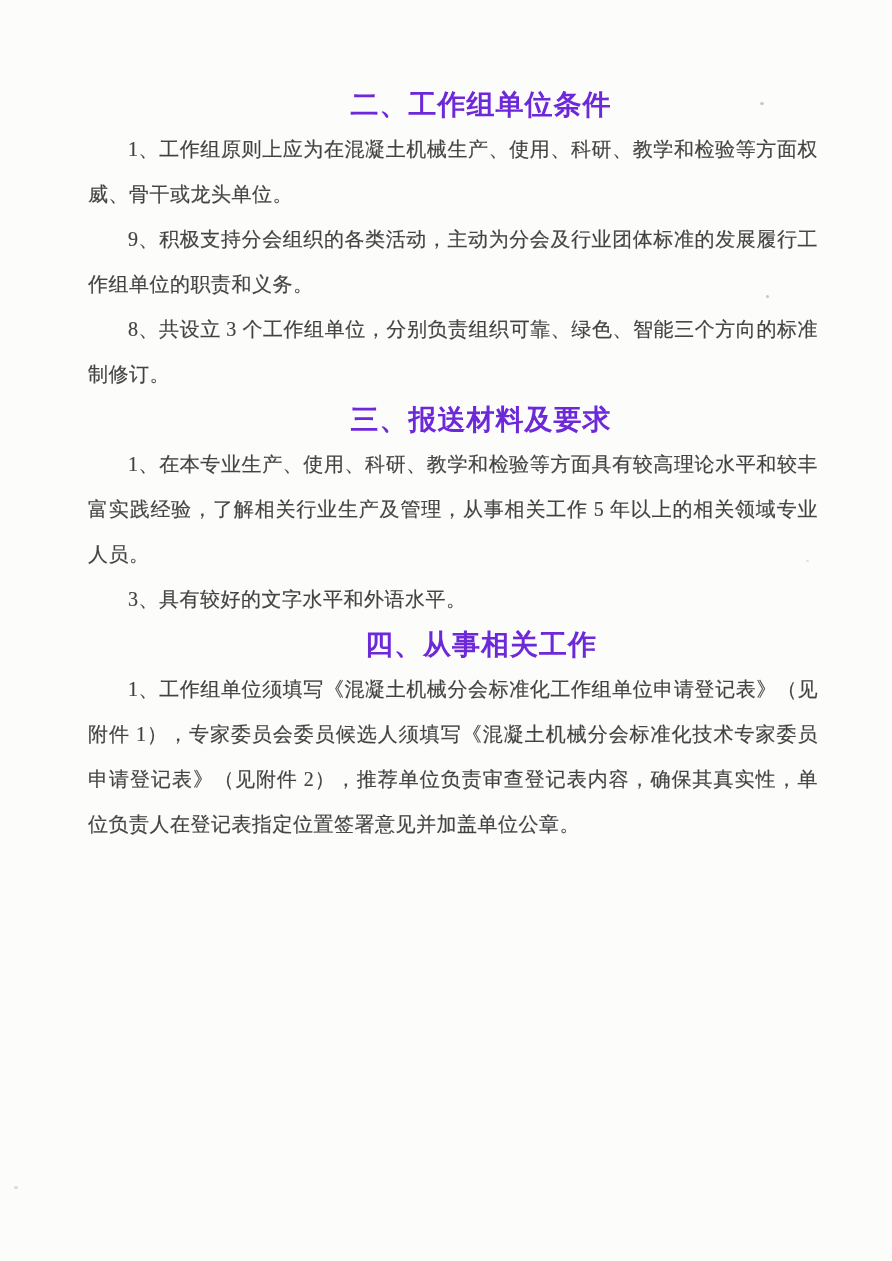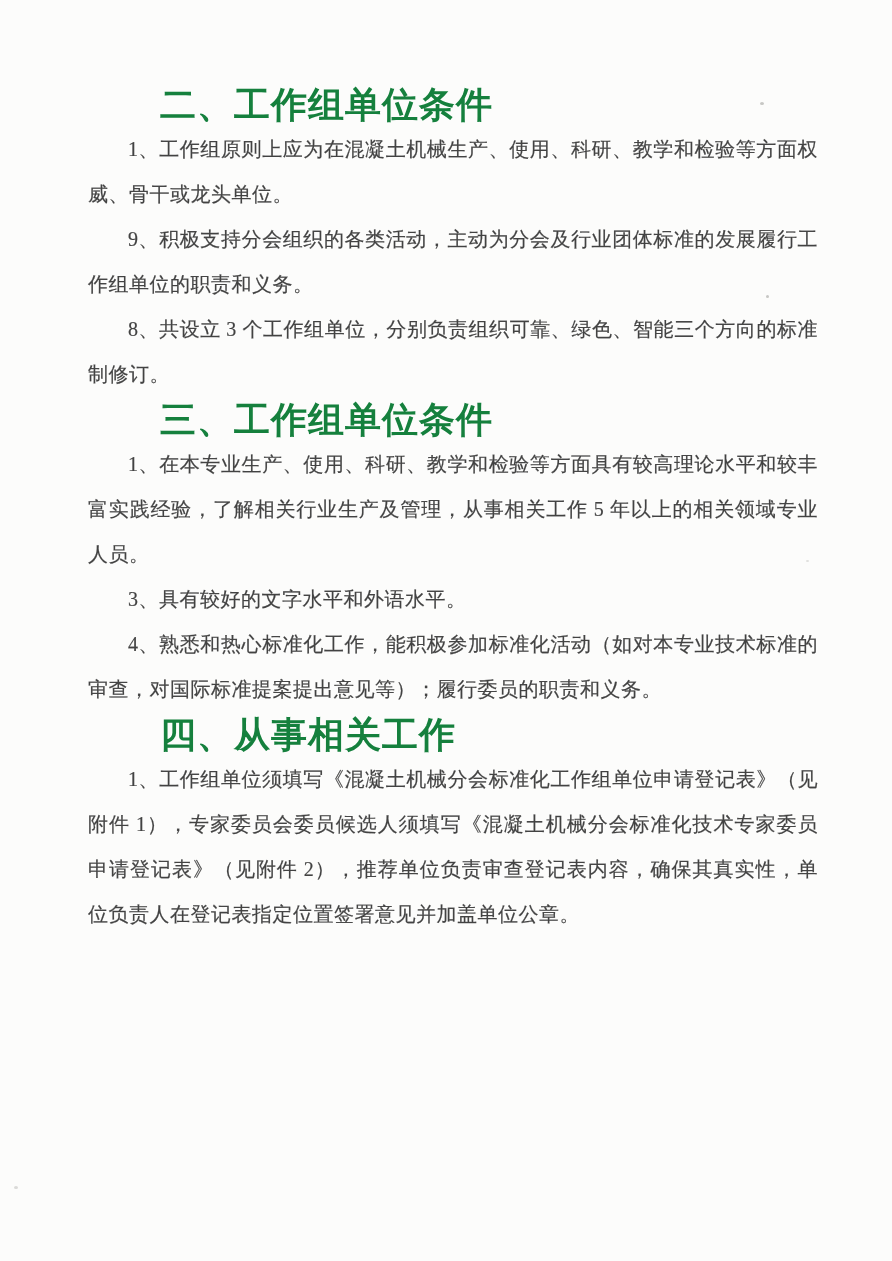--- a/index.html
+++ b/index.html
@@ -22,25 +22,26 @@
     position: absolute;
     top: 82px;
     left: 88px;
     width: 730px;
     color: #3f3f3f;
   }
 
   .heading {
     font-family: "Liberation Sans", "DejaVu Sans", sans-serif;
     font-weight: bold;
-    font-size: 36px;
+    font-size: 28px;
     line-height: 45px;
-    color: #15803d;
+    color: #6d28d9;
     text-indent: 2em;
     letter-spacing: 1px;
+    text-align: center;
   }
 
   .para {
     font-size: 20px;
     line-height: 45px;
     text-align: justify;
     text-indent: 2em;
     color: #424242;
     letter-spacing: 0.5px;
     -webkit-text-stroke: 0.2px #555;
@@ -60,24 +61,23 @@
 </style>
 </head>
 <body>
 
 <div class="page">
   <div class="content" id="doc-content">
       <div class="heading">二、工作组单位条件</div>
       <div class="para">1、工作组原则上应为在混凝土机械生产、使用、科研、教学和检验等方面权威、骨干或龙头单位。</div>
       <div class="para">9、积极支持分会组织的各类活动，主动为分会及行业团体标准的发展履行工作组单位的职责和义务。</div>
       <div class="para">8、共设立 3 个工作组单位，分别负责组织可靠、绿色、智能三个方向的标准制修订。</div>
-      <div class="heading">三、工作组单位条件</div>
+      <div class="heading">三、报送材料及要求</div>
       <div class="para">1、在本专业生产、使用、科研、教学和检验等方面具有较高理论水平和较丰富实践经验，了解相关行业生产及管理，从事相关工作 5 年以上的相关领域专业人员。</div>
       <div class="para">3、具有较好的文字水平和外语水平。</div>
-      <div class="para">4、熟悉和热心标准化工作，能积极参加标准化活动（如对本专业技术标准的审查，对国际标准提案提出意见等）；履行委员的职责和义务。</div>
       <div class="heading">四、从事相关工作</div>
       <div class="para">1、工作组单位须填写《混凝土机械分会标准化工作组单位申请登记表》（见附件 1），专家委员会委员候选人须填写《混凝土机械分会标准化技术专家委员申请登记表》（见附件 2），推荐单位负责审查登记表内容，确保其真实性，单位负责人在登记表指定位置签署意见并加盖单位公章。</div>
     </div>
   <div class="speck s1"></div>
   <div class="speck s2"></div>
   <div class="speck s3"></div>
   <div class="speck s4"></div>
 </div>
 
 </body></html>

